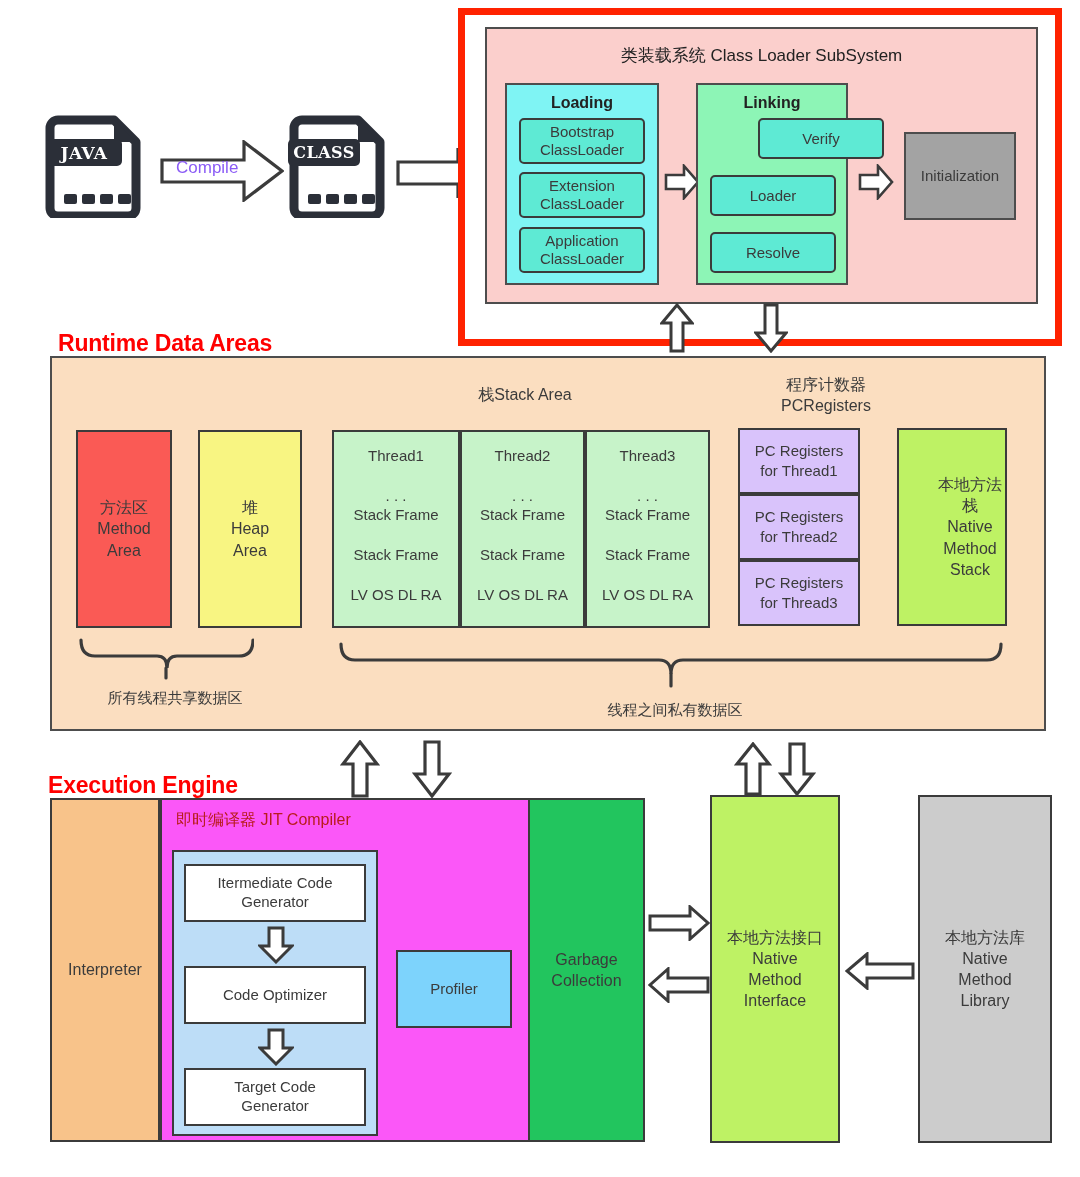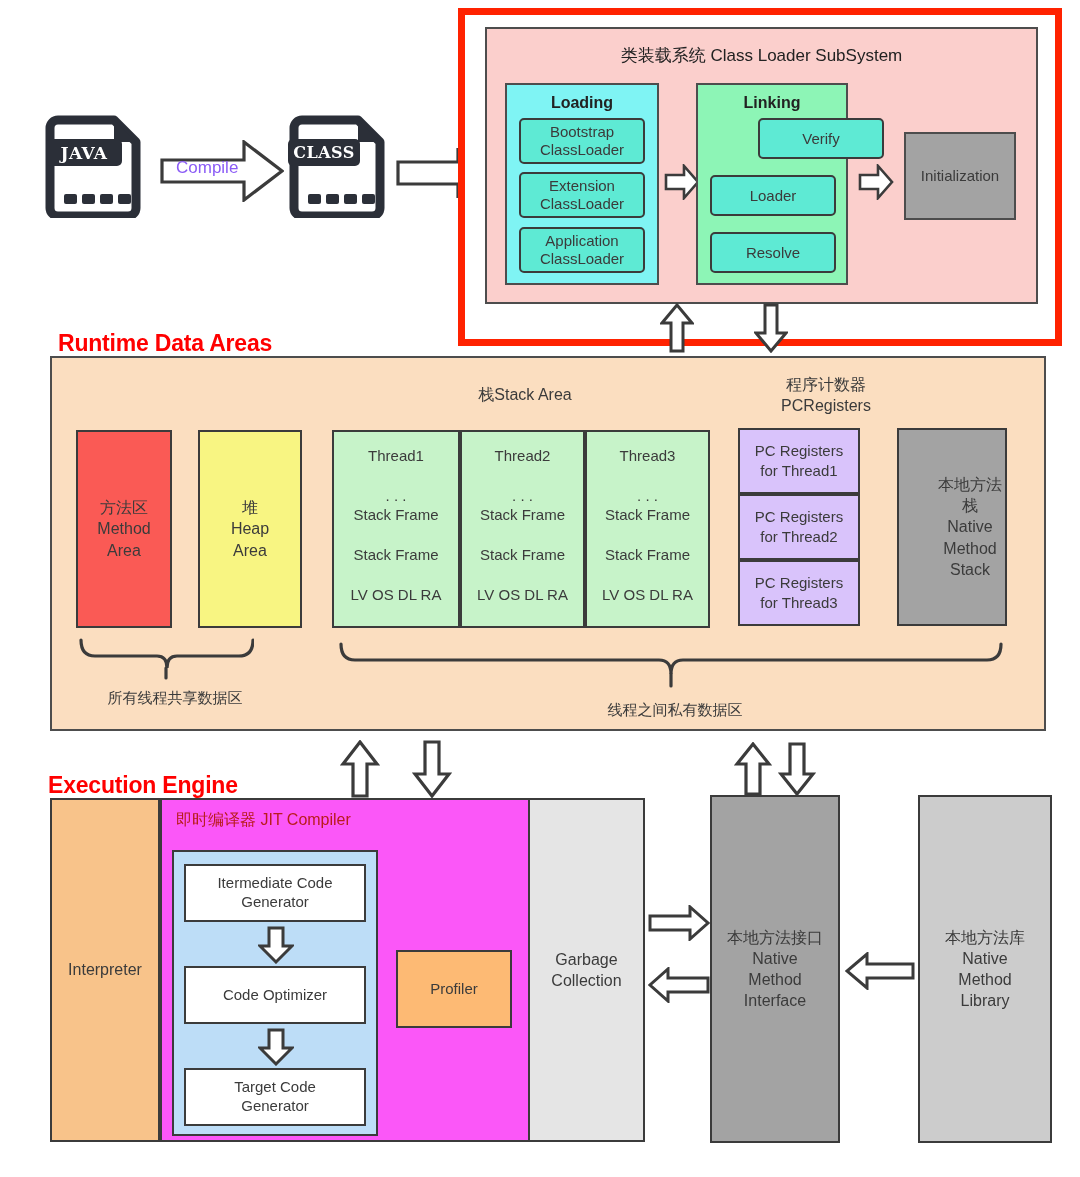--- a/index.html
+++ b/index.html
@@ -102,21 +102,21 @@
                  align-items: flex-start; padding-top: 14px; font-size: 15px; }
   #thread1 { left: 332px; width: 128px; }
   #thread2 { left: 460px; width: 125px; }
   #thread3 { left: 585px; width: 125px; }
   .pc-chip { left: 738px; width: 122px; background: #d9c3fb; border: 2px solid #3b3b3b;
              font-size: 15px; height: 66px; }
   #pc1 { top: 428px; }
   #pc2 { top: 494px; }
   #pc3 { top: 560px; }
   #native-stack { left: 897px; top: 428px; width: 110px; height: 198px;
-                  background: #a3a3a3; padding-left: 36px; }
+                  background: #bef264; padding-left: 36px; }
 
   .brace { position: absolute; }
   #shared-label  { left: 60px; top: 688px; width: 230px; font-size: 15px; }
   #private-label { left: 560px; top: 700px; width: 230px; font-size: 15px; }
 
   
   #ee-title { left: 48px; top: 772px; }
   #interpreter { left: 50px; top: 798px; width: 110px; height: 344px; background: #f8c38a; }
   #jit-box { left: 160px; top: 798px; width: 370px; height: 344px; background: #fb57f8;
              border: 2px solid #3b3b3b; }
@@ -125,24 +125,24 @@
   #jit-inner { left: 172px; top: 850px; width: 206px; height: 286px; background: #bdddf7;
                border: 2px solid #3b3b3b; }
   .jit-chip { position: absolute; box-sizing: border-box; left: 184px; width: 182px;
               background: #ffffff; border: 2px solid #3b3b3b;
               display: flex; align-items: center; justify-content: center;
               text-align: center; font-size: 15px; line-height: 1.25;
               color: #3b3b3b; white-space: pre-line; }
   #chip-icg { top: 864px; height: 58px; }
   #chip-co  { top: 966px; height: 58px; }
   #chip-tcg { top: 1068px; height: 58px; }
-  #profiler { left: 396px; top: 950px; width: 116px; height: 78px; background: #fdba74;
+  #profiler { left: 396px; top: 950px; width: 116px; height: 78px; background: #7dd3fc;
               font-size: 15px; }
-  #gc-box { left: 528px; top: 798px; width: 117px; height: 344px; background: #e5e5e5; }
-  #nmi-box { left: 710px; top: 795px; width: 130px; height: 348px; background: #a3a3a3; }
+  #gc-box { left: 528px; top: 798px; width: 117px; height: 344px; background: #22c55e; }
+  #nmi-box { left: 710px; top: 795px; width: 130px; height: 348px; background: #bef264; }
   #nml-box { left: 918px; top: 795px; width: 134px; height: 348px; background: #cccccc; }
 
   
   .file-icon { position: absolute; }
   .file-tag {
     position: absolute;
     background: #2b2f38; color: #ffffff;
     font-family: "DejaVu Serif", serif;
     font-weight: bold; letter-spacing: 0.5px;
     border-radius: 5px;

